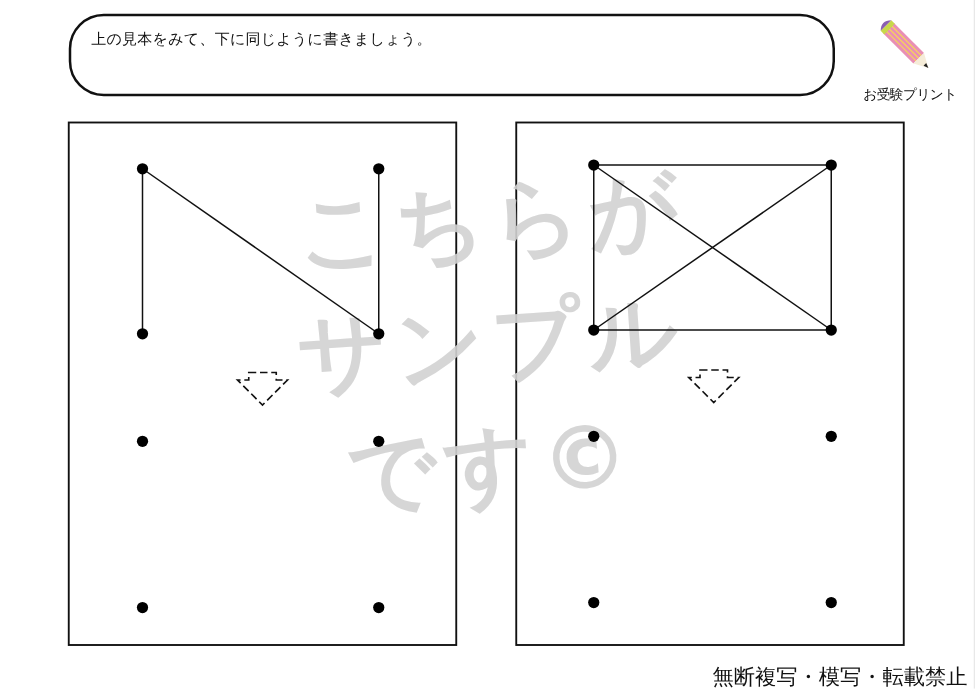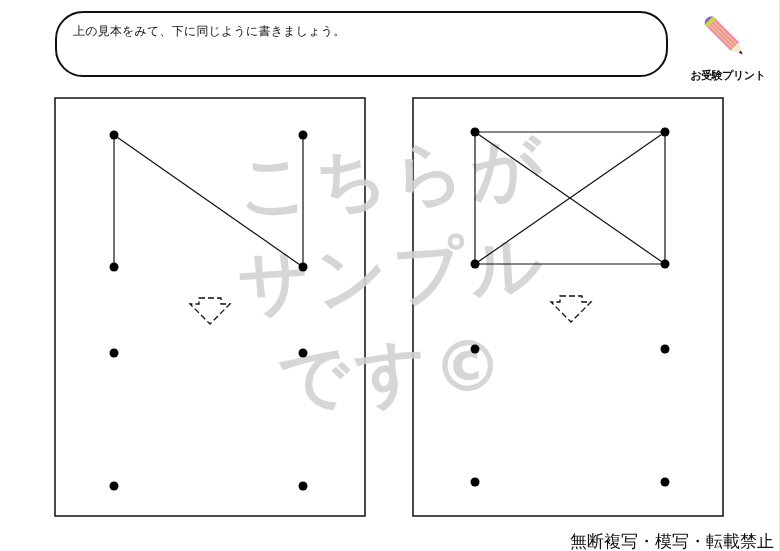--- a/index.html
+++ b/index.html
@@ -15,21 +15,21 @@
       position: absolute; left: 55px; top: 11px; width: 613px; height: 66px;
       border: 2px solid #111; border-radius: 28px; box-sizing: border-box;
     }
     .instruction-text {
       position: absolute; left: 16px; top: 10px; font-size: 12px; color: #111; letter-spacing: 0.2px;
     }
     .logo { position: absolute; left: 680px; top: 8px; width: 96px; height: 80px; }
     .logo svg { position: absolute; left: 20px; top: 0; }
     .logo-text {
       position: absolute; left: 0; top: 60px; width: 96px; text-align: center;
-      font-size: 11px; font-weight: bold; color: #111; letter-spacing: -0.5px;
+      font-size: 11px; font-weight: normal; color: #111; letter-spacing: -0.5px;
     }
     .drawing { position: absolute; left: 0; top: 0; width: 780px; height: 551px; }
     .footer-note {
       position: absolute; right: 6px; top: 530px; font-size: 17px; color: #111;
     }
   </style>
 </head>
 <body>
 
 <div class="right-edge"></div>

